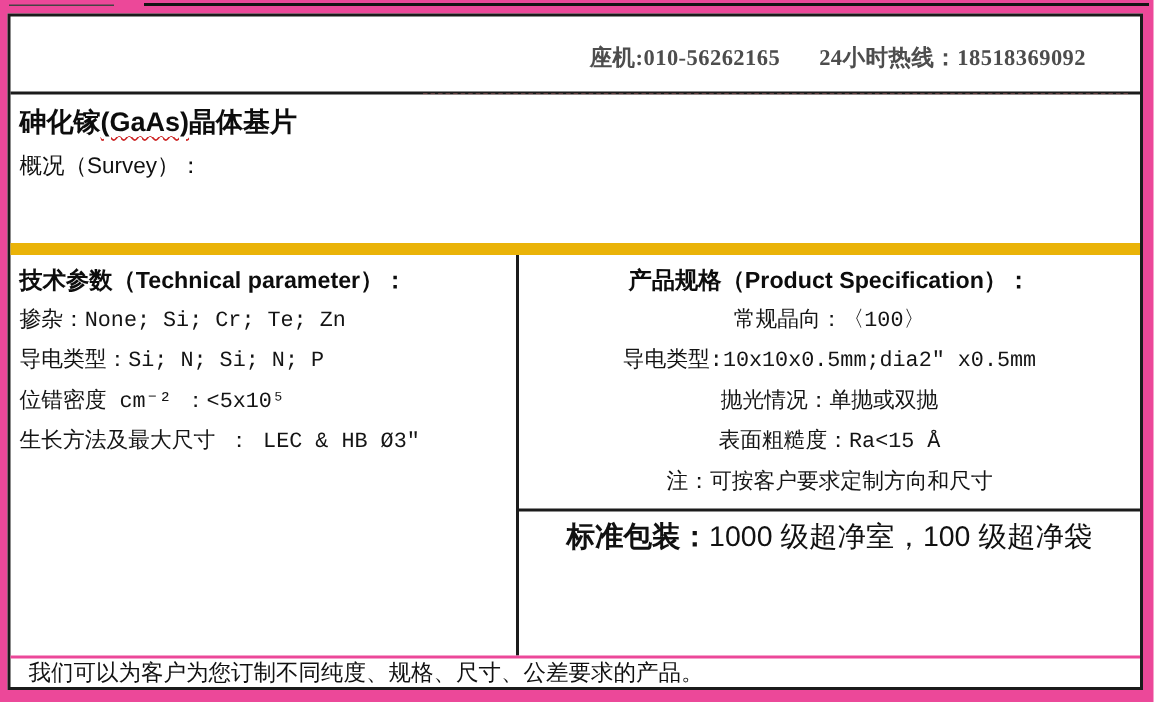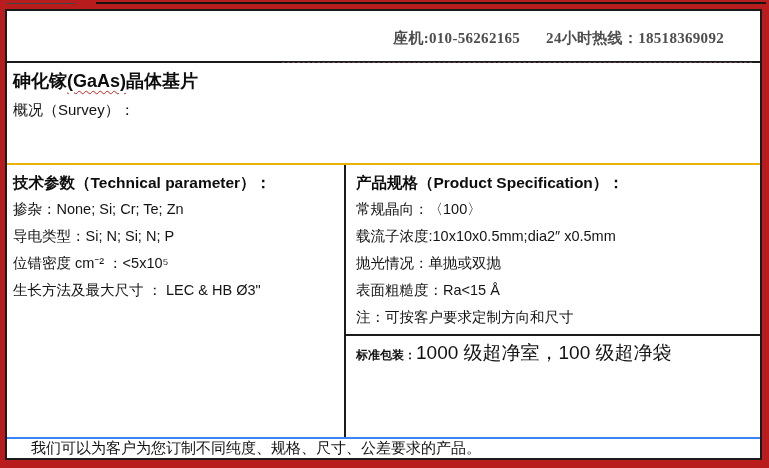--- a/index.html
+++ b/index.html
@@ -1,18 +1,18 @@
 <!DOCTYPE html>
 <html><head>
 <meta charset="utf-8">
 <style>
   * { margin:0; padding:0; box-sizing:border-box; }
   body { background:#fff; font-family:"Liberation Sans", sans-serif; }
   .page {
-    position:relative; width:769px; height:468px; background:#b91c1c;
+    position:relative; width:769px; height:468px; background:#ec4899;
     overflow:hidden; color:#111;
   }
   
   .top-rule-a { position:absolute; left:6px; top:3px; width:70px; height:1px; background:#444; }
   .top-rule-b { position:absolute; left:96px; top:2px; width:670px; height:2px; background:#141414; }
 
   .frame {
     position:absolute; left:5px; top:9px; width:757px; height:451px;
     border:2px solid #1b1b1b; background:#fff;
     display:flex; flex-direction:column;
@@ -40,48 +40,48 @@
     font-size:18px; font-weight:bold; color:#0d0d0d; line-height:24px;
     font-family:"Liberation Sans", sans-serif;
   }
   .gaas-wavy {
     text-decoration: underline wavy #c22;
     text-decoration-thickness:1px; text-underline-offset:3px;
   }
   .survey { margin-top:8px; font-size:15px; font-weight:normal; }
 
   
-  .spec-table { height:331px; border-top:2px solid #eab308; display:flex; }
+  .spec-table { height:331px; border-top:8px solid #eab308; display:flex; }
   .col-left {
     width:339px; border-right:2px solid #1b1b1b;
     padding:4px 6px 0 6px;
   }
-  .col-right { flex:1; display:flex; flex-direction:column; }
+  .col-right { flex:1; display:flex; flex-direction:column;text-align:center; }
   .col-right-top { padding:4px 10px 0 10px; }
 
   .sec-heading {
     font-size:15.5px; font-weight:bold; line-height:27px; color:#0d0d0d;
     white-space:nowrap;
   }
   .row {
-    font-family:Liberation Sans, sans-serif;
+    font-family:Liberation Mono, monospace;
     font-size:14.5px; line-height:27px; color:#141414; white-space:nowrap;
   }
   .note-row { margin-top:0; }
   .packing {
     border-top:2px solid #1b1b1b; margin-top:3px;
     padding:4px 10px 0 10px;
   }
-  .packing .label { font-weight:bold; font-size:12px; font-family:"Liberation Sans", sans-serif; }
+  .packing .label { font-weight:bold; font-size:19px; font-family:"Liberation Sans", sans-serif; }
   .packing .value { font-family:Liberation Sans, sans-serif; font-size:19px; }
 
   
   .footer {
-    flex:1; border-top:2px solid #3b82f6;
-    display:flex; align-items:center; padding-left:24px;
+    flex:1; border-top:2px solid #ec4899;
+    display:flex; align-items:center; padding-left:12px;
     font-size:15px; color:#111; font-family:"Liberation Serif", serif;
     white-space:nowrap;
   }
 </style>
 </head>
 <body>
 
 <div class="page">
   <div class="top-rule-a"></div>
   <div class="top-rule-b"></div>
@@ -109,21 +109,21 @@
         <div class="row">掺杂：None; Si; Cr; Te; Zn</div>
         <div class="row">导电类型：Si; N; Si; N; P</div>
         <div class="row">位错密度 cm⁻² ：&lt;5x10⁵</div>
         <div class="row">生长方法及最大尺寸 ：  LEC &amp; HB Ø3"</div>
       </div>
 
       <div class="col-right">
         <div class="col-right-top">
           <div class="sec-heading">产品规格（Product Specification）：</div>
           <div class="row">常规晶向：〈100〉</div>
-          <div class="row">载流子浓度:10x10x0.5mm;dia2″ x0.5mm</div>
+          <div class="row">导电类型:10x10x0.5mm;dia2″ x0.5mm</div>
           <div class="row">抛光情况：单抛或双抛</div>
           <div class="row">表面粗糙度：Ra&lt;15 Å</div>
           <div class="row note-row">注：可按客户要求定制方向和尺寸</div>
         </div>
         <div class="packing">
           <span class="label">标准包装：</span><span class="value">1000 级超净室，100 级超净袋</span>
         </div>
       </div>
 
     </div>

